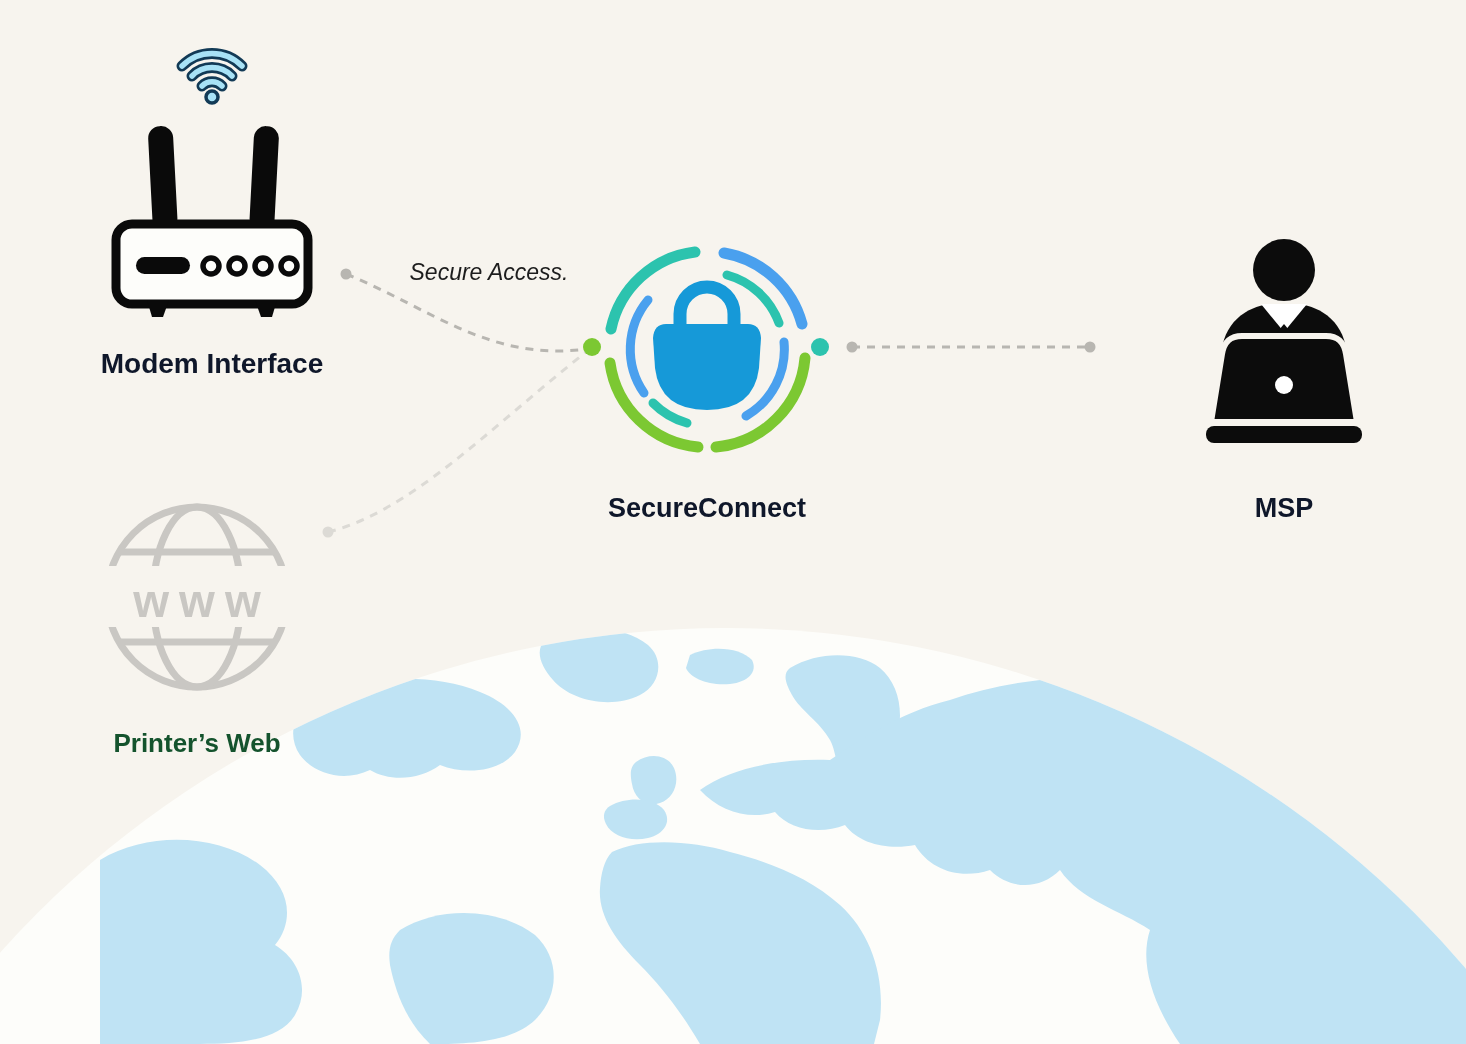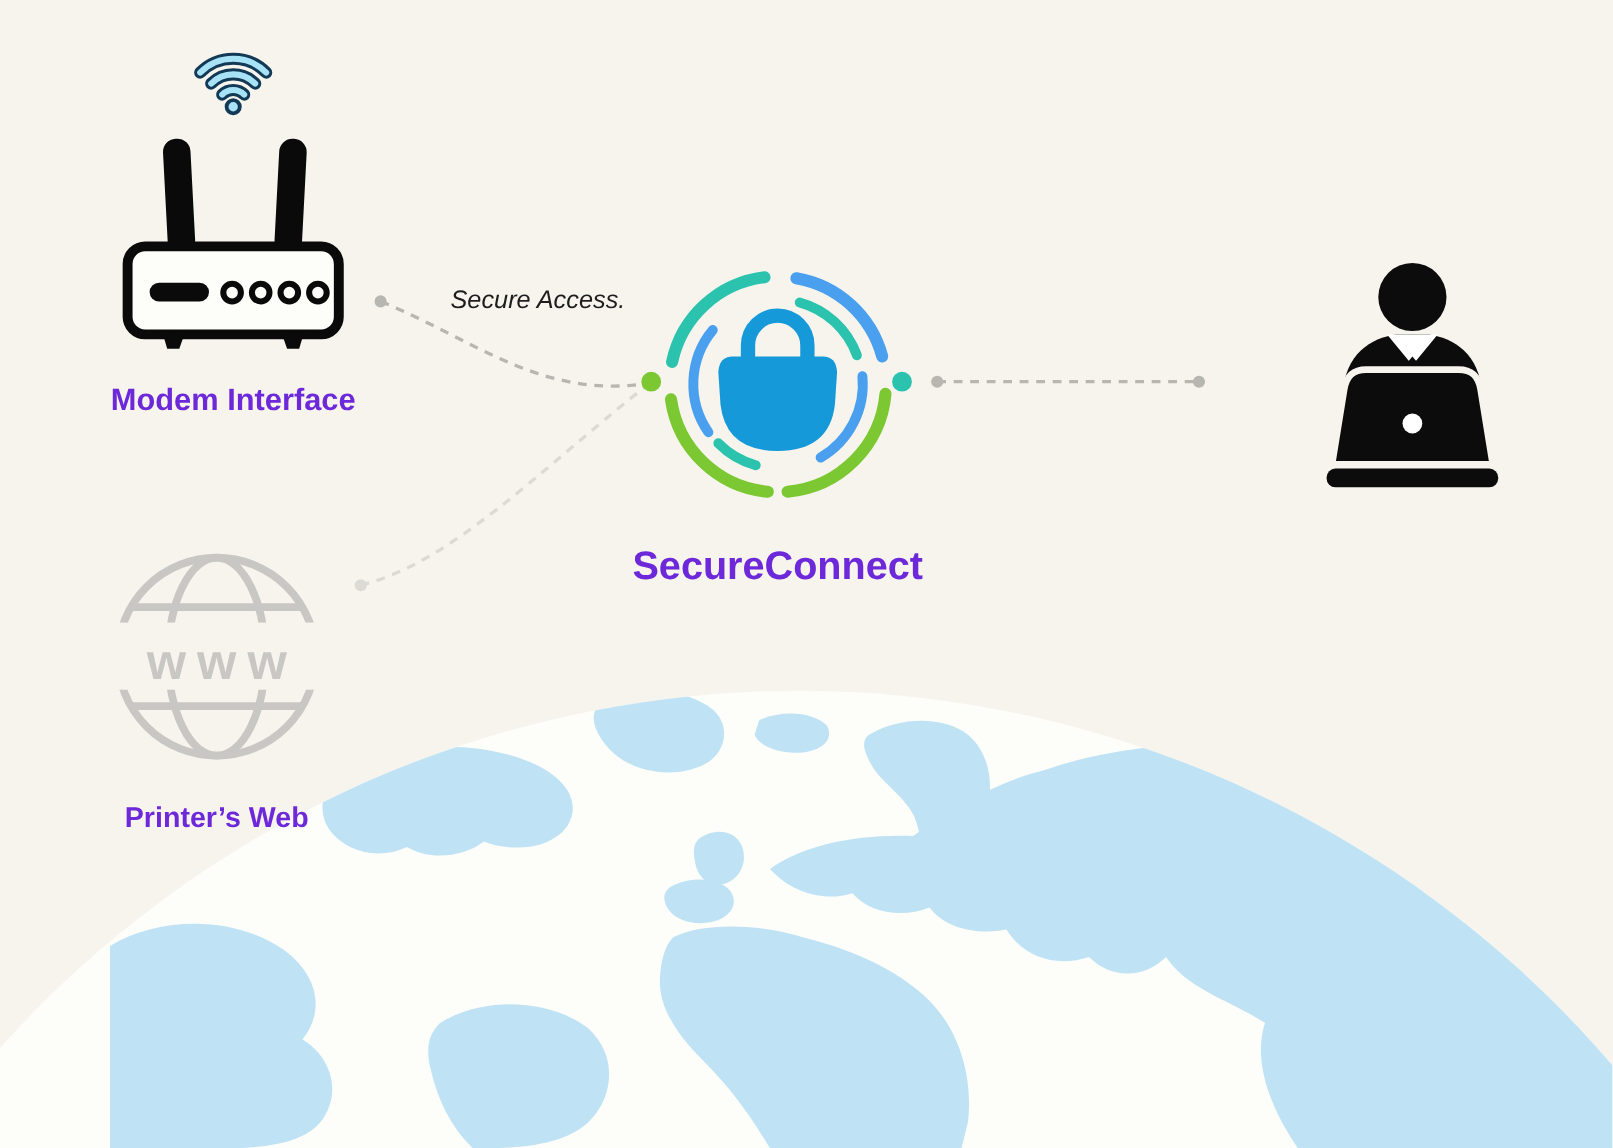--- a/index.html
+++ b/index.html
@@ -2,26 +2,26 @@
 <html><head>
 <meta charset="utf-8">
 <style>
   html,body{margin:0;padding:0;}
   body{background:#f7f4ee;font-family:"Liberation Sans",sans-serif;}
   .canvas{
     position:relative;width:1466px;height:1044px;overflow:hidden;
     background:#f7f4ee;
   }
   .scene{position:absolute;left:0;top:0;width:1466px;height:1044px;}
-  .label{position:absolute;text-align:center;color:#6d28d9;}
-  .node-label{font-weight:700;font-size:36px;}
+  .label{position:absolute;text-align:center;color:#0f172a;}
+  .node-label{font-weight:700;font-size:27px;}
   .modem-label{left:32px;top:348px;width:360px;font-size:28px;}
   .secureconnect-label{left:557px;top:493px;width:300px;}
   .msp-label{left:1184px;top:493px;width:200px;}
-  .printer-label{left:77px;top:726px;width:240px;font-weight:700;font-size:26px;line-height:34px;color:#6d28d9;}
+  .printer-label{left:77px;top:726px;width:240px;font-weight:700;font-size:26px;line-height:34px;color:#14532d;}
   .edge-label{font-style:italic;font-size:23px;color:#1d1d1d;font-weight:400;}
   .secure-access-label{left:369px;top:259px;width:240px;}
   .web-access-label{left:863px;top:300px;width:240px;}
   svg text.www-text{
     font-family:"Liberation Sans",sans-serif;font-weight:700;
     font-size:46px;letter-spacing:10px;fill:#c9c7c3;
   }
 </style>
 </head>
 <body>
@@ -143,18 +143,19 @@
 
   </svg>
 
   <div class="label node-label modem-label">Modem Interface</div>
 
   <div class="label edge-label secure-access-label">Secure Access.</div>
 
   <div class="label node-label secureconnect-label">SecureConnect</div>
 
 
+  <div class="label node-label msp-label">MSP</div>
 
   <div class="label printer-label">
     <div>Printer’s Web</div>
   </div>
 
 </div>
 
 </body></html>

